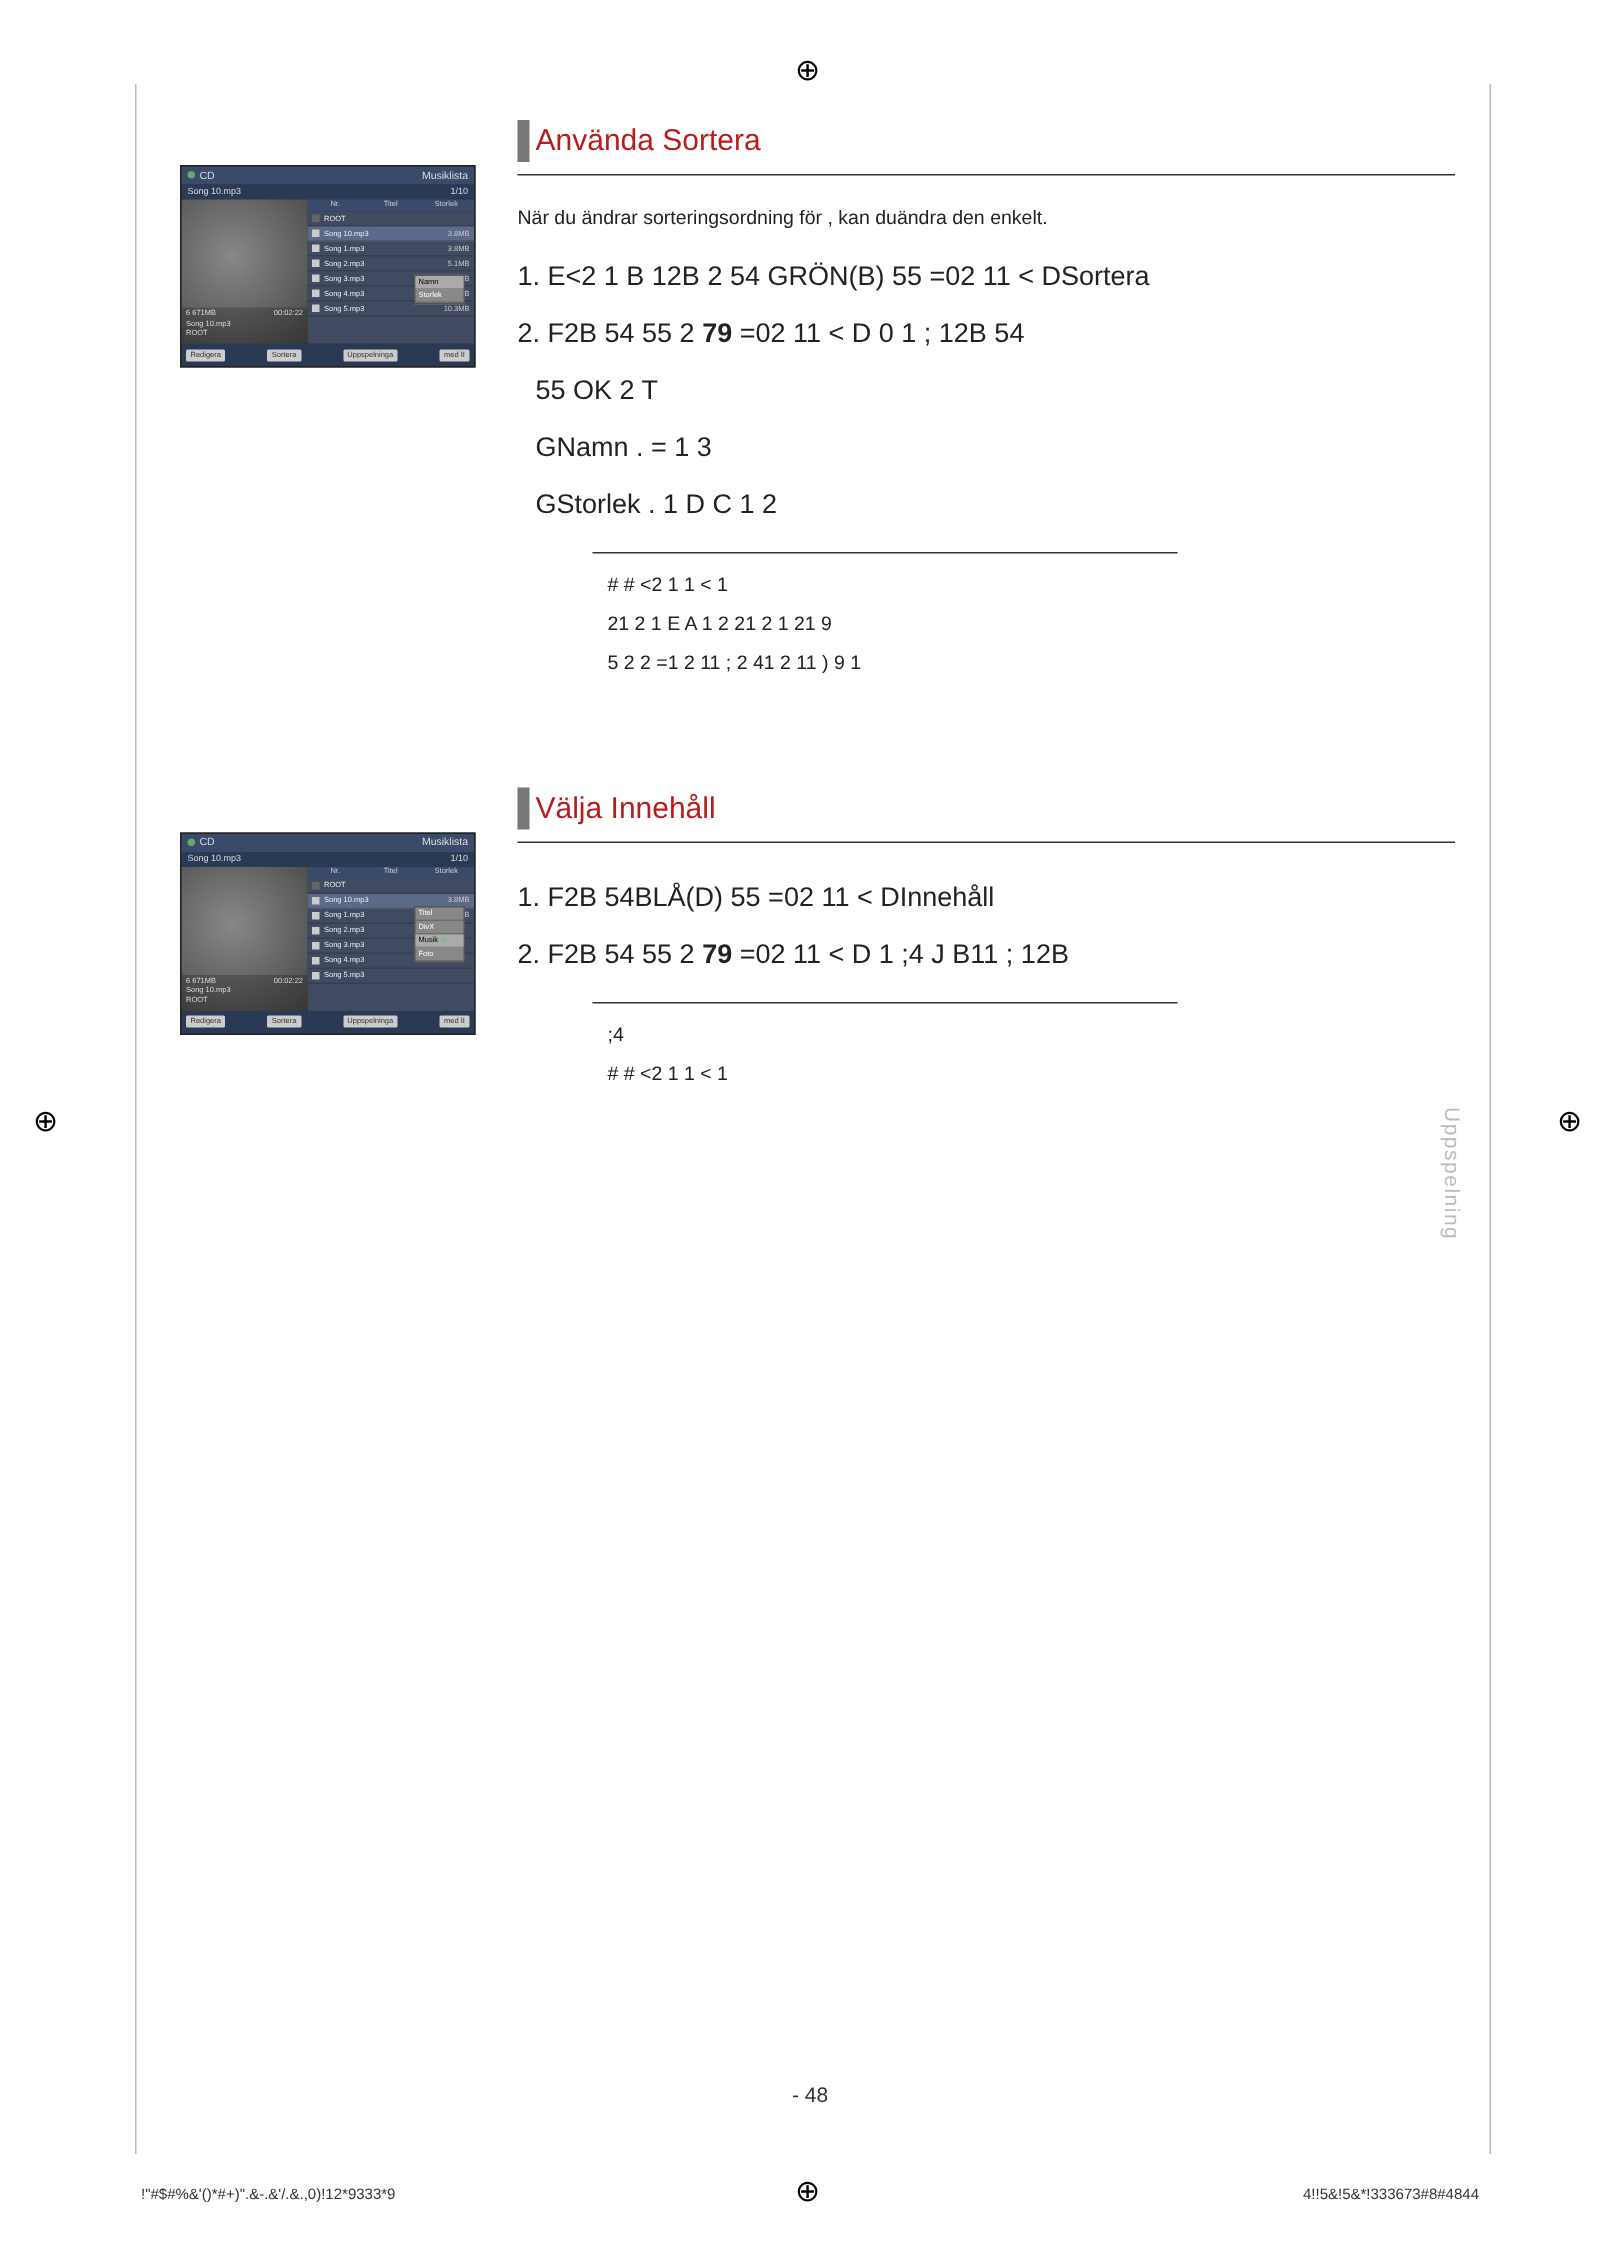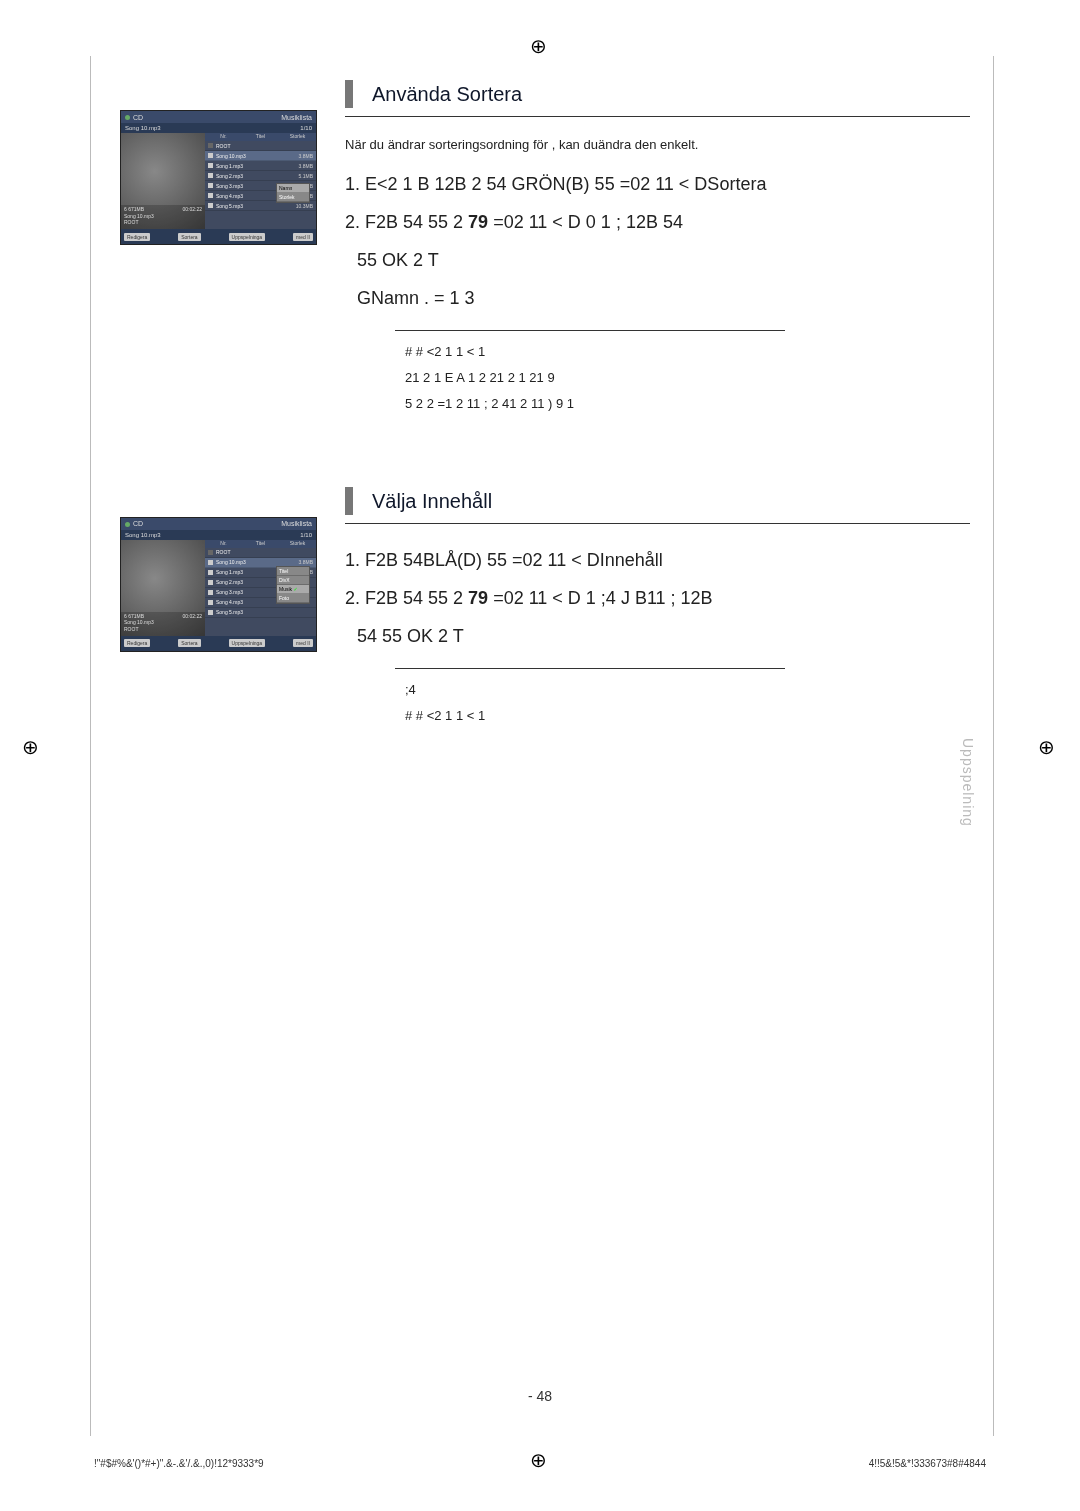--- a/index.html
+++ b/index.html
@@ -78,23 +78,23 @@
     flex-shrink: 0;
     padding-top: 30px;
   }
   .text-col {
     flex: 1;
     min-width: 0;
   }
   .heading {
     font-size: 20px;
     font-weight: 500;
-    color: #0f172a;
+    color: #b91c1c;
     border-left: 8px solid #777;
-    padding-left: 19px;
+    padding-left: 4px;
     margin: 0 0 8px 0;
     line-height: 1.4;
   }
   .hr-under-heading {
     border: none;
     border-top: 1px solid #333;
     margin: 0 0 18px 0;
   }
   .intro {
     font-size: 13px;
@@ -413,20 +413,21 @@
       </div>
       <div class="text-col">
         <h2 class="heading">Använda Sortera</h2>
         <hr class="hr-under-heading">
         <p class="intro"><b>Nä</b><span>r du ändrar sorteringsordning för , kan duändra den enkelt.</span></p>
         <div class="steps">
           <p class="step-line">1.  E&lt;2    1   B        12B  2    54    GRÖN(B)   55 =02  11  &lt; DSortera</p>
           <p class="step-line"><span>2.  F2B   54    55 2     </span><span class="bold79">79</span><span>   =02  11  &lt; D  0        1       ; 12B         54</span></p>
           <p class="step-sub">55        OK     2 T</p>
           <p class="step-sub">GNamn .     =    1    3</p>
+          <p class="step-sub">GStorlek .     1  D  C      1 2</p>
         </div>
         <hr class="note-hr">
         <div class="note-block">
           <p class="note-line">#  #      &lt;2  1  1    &lt;    1</p>
           <p class="note-line"> 21 2       1 E   A 1 2           21 2      1    21 9</p>
           <p class="note-line">5  2    2      =1 2  11    ; 2 41 2    11 )     9  1</p>
         </div>
       </div>
     </div>
   </div>
@@ -523,21 +524,20 @@
             <span>AVSLUTA</span>
           </div>
         </div>
       </div>
       <div class="text-col">
         <h2 class="heading">Välja Innehåll</h2>
         <hr class="hr-under-heading">
         <div class="steps">
           <p class="step-line">1.  F2B   54BLÅ(D)   55 =02  11  &lt; DInnehåll</p>
           <p class="step-line"><span>2.  F2B   54    55 2     </span><span class="bold79">79</span><span>   =02  11  &lt; D   1     ;4          J B11    ; 12B</span></p>
-          <p class="step-sub">54   55        OK     2 T</p>
         </div>
         <hr class="note-hr">
         <div class="note-block">
           <p class="note-line">;4</p>
           <p class="note-line"> #  #      &lt;2  1  1    &lt;    1</p>
         </div>
       </div>
     </div>
   </div>
 

